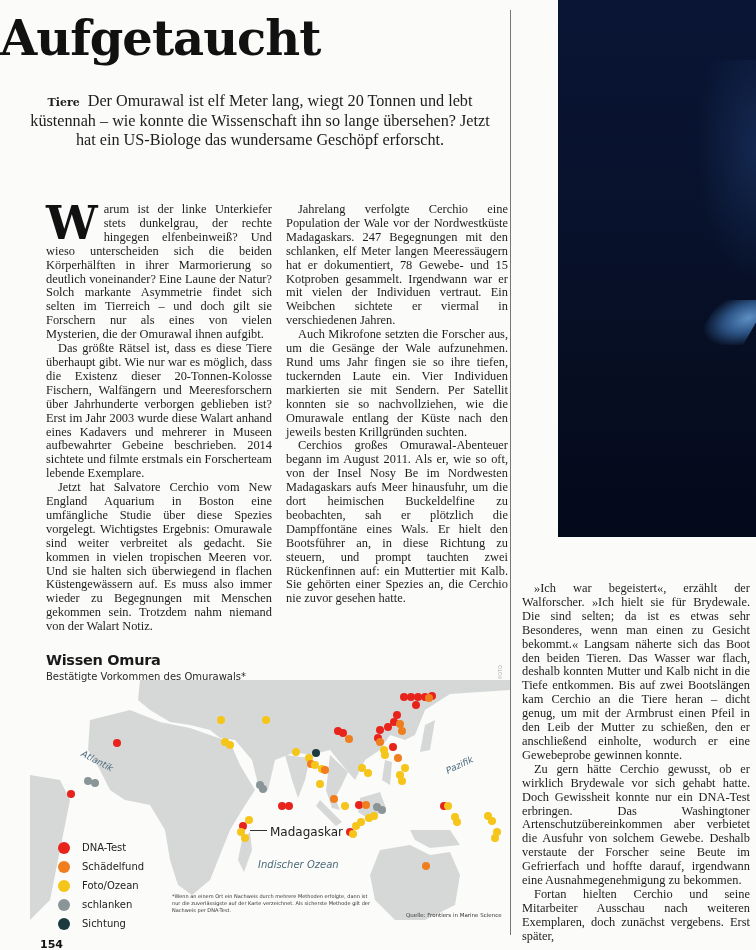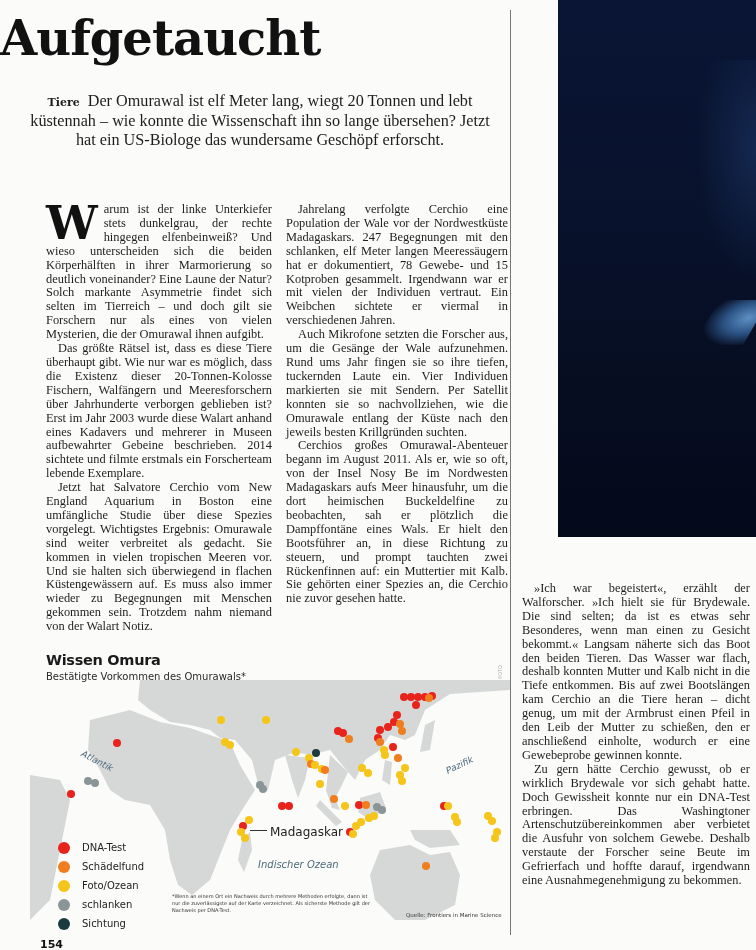--- a/index.html
+++ b/index.html
@@ -57,20 +57,21 @@
 
 <div class="col col2">
   <p>Jahrelang verfolgte Cerchio eine Population der Wale vor der Nordwestküste Madagaskars. 247 Begegnungen mit den schlanken, elf Meter langen Meeressäugern hat er dokumentiert, 78 Gewebe- und 15 Kotproben gesammelt. Irgendwann war er mit vielen der Individuen vertraut. Ein Weibchen sichtete er viermal in verschiedenen Jahren.</p>
   <p>Auch Mikrofone setzten die Forscher aus, um die Gesänge der Wale aufzunehmen. Rund ums Jahr fingen sie so ihre tiefen, tuckernden Laute ein. Vier Individuen markierten sie mit Sendern. Per Satellit konnten sie so nachvollziehen, wie die Omurawale entlang der Küste nach den jeweils besten Krillgründen suchten.</p>
   <p>Cerchios großes Omurawal-Abenteuer begann im August 2011. Als er, wie so oft, von der Insel Nosy Be im Nordwesten Madagaskars aufs Meer hinausfuhr, um die dort heimischen Buckeldelfine zu beobachten, sah er plötzlich die Dampffontäne eines Wals. Er hielt den Bootsführer an, in diese Richtung zu steuern, und prompt tauchten zwei Rückenfinnen auf: ein Muttertier mit Kalb. Sie gehörten einer Spezies an, die Cerchio nie zuvor gesehen hatte.</p>
 </div>
 
 <div class="col col3">
   <p>»Ich war begeistert«, erzählt der Walforscher. »Ich hielt sie für Brydewale. Die sind selten; da ist es etwas sehr Besonderes, wenn man einen zu Gesicht bekommt.« Langsam näherte sich das Boot den beiden Tieren. Das Wasser war flach, deshalb konnten Mutter und Kalb nicht in die Tiefe entkommen. Bis auf zwei Bootslängen kam Cerchio an die Tiere heran – dicht genug, um mit der Armbrust einen Pfeil in den Leib der Mutter zu schießen, den er anschließend einholte, wodurch er eine Gewebeprobe gewinnen konnte.</p>
   <p>Zu gern hätte Cerchio gewusst, ob er wirklich Brydewale vor sich gehabt hatte. Doch Gewissheit konnte nur ein DNA-Test erbringen. Das Washingtoner Artenschutzübereinkommen aber verbietet die Ausfuhr von solchem Gewebe. Deshalb verstaute der Forscher seine Beute im Gefrierfach und hoffte darauf, irgendwann eine Ausnahmegenehmigung zu bekommen.</p>
+  <p>Fortan hielten Cerchio und seine Mitarbeiter Ausschau nach weiteren Exemplaren, doch zunächst vergebens. Erst später,</p>
 </div>
 
 <svg class="map" viewBox="0 0 480 240" width="480" height="240">
   <g fill="#d6d8d8">
 
     <path d="M110,0 L480,0 L480,10 L420,14 L395,30 L385,55 L375,60 L360,55 L350,70 L335,80 L325,100 L318,92 L300,70 L280,75 L265,72 L245,80 L238,110 L230,112 L222,80 L205,60 L190,58 L180,50 L160,45 L140,42 L120,30 L108,20 Z"></path>
 
     <path d="M60,40 L100,30 L130,42 L160,48 L180,55 L200,62 L210,85 L225,110 L212,130 L200,150 L190,175 L180,200 L162,215 L148,205 L140,180 L135,150 L120,125 L95,120 L80,110 L70,90 L58,70 Z"></path>
 
     <path d="M212,160 L220,152 L222,170 L214,192 L208,180 Z"></path>

